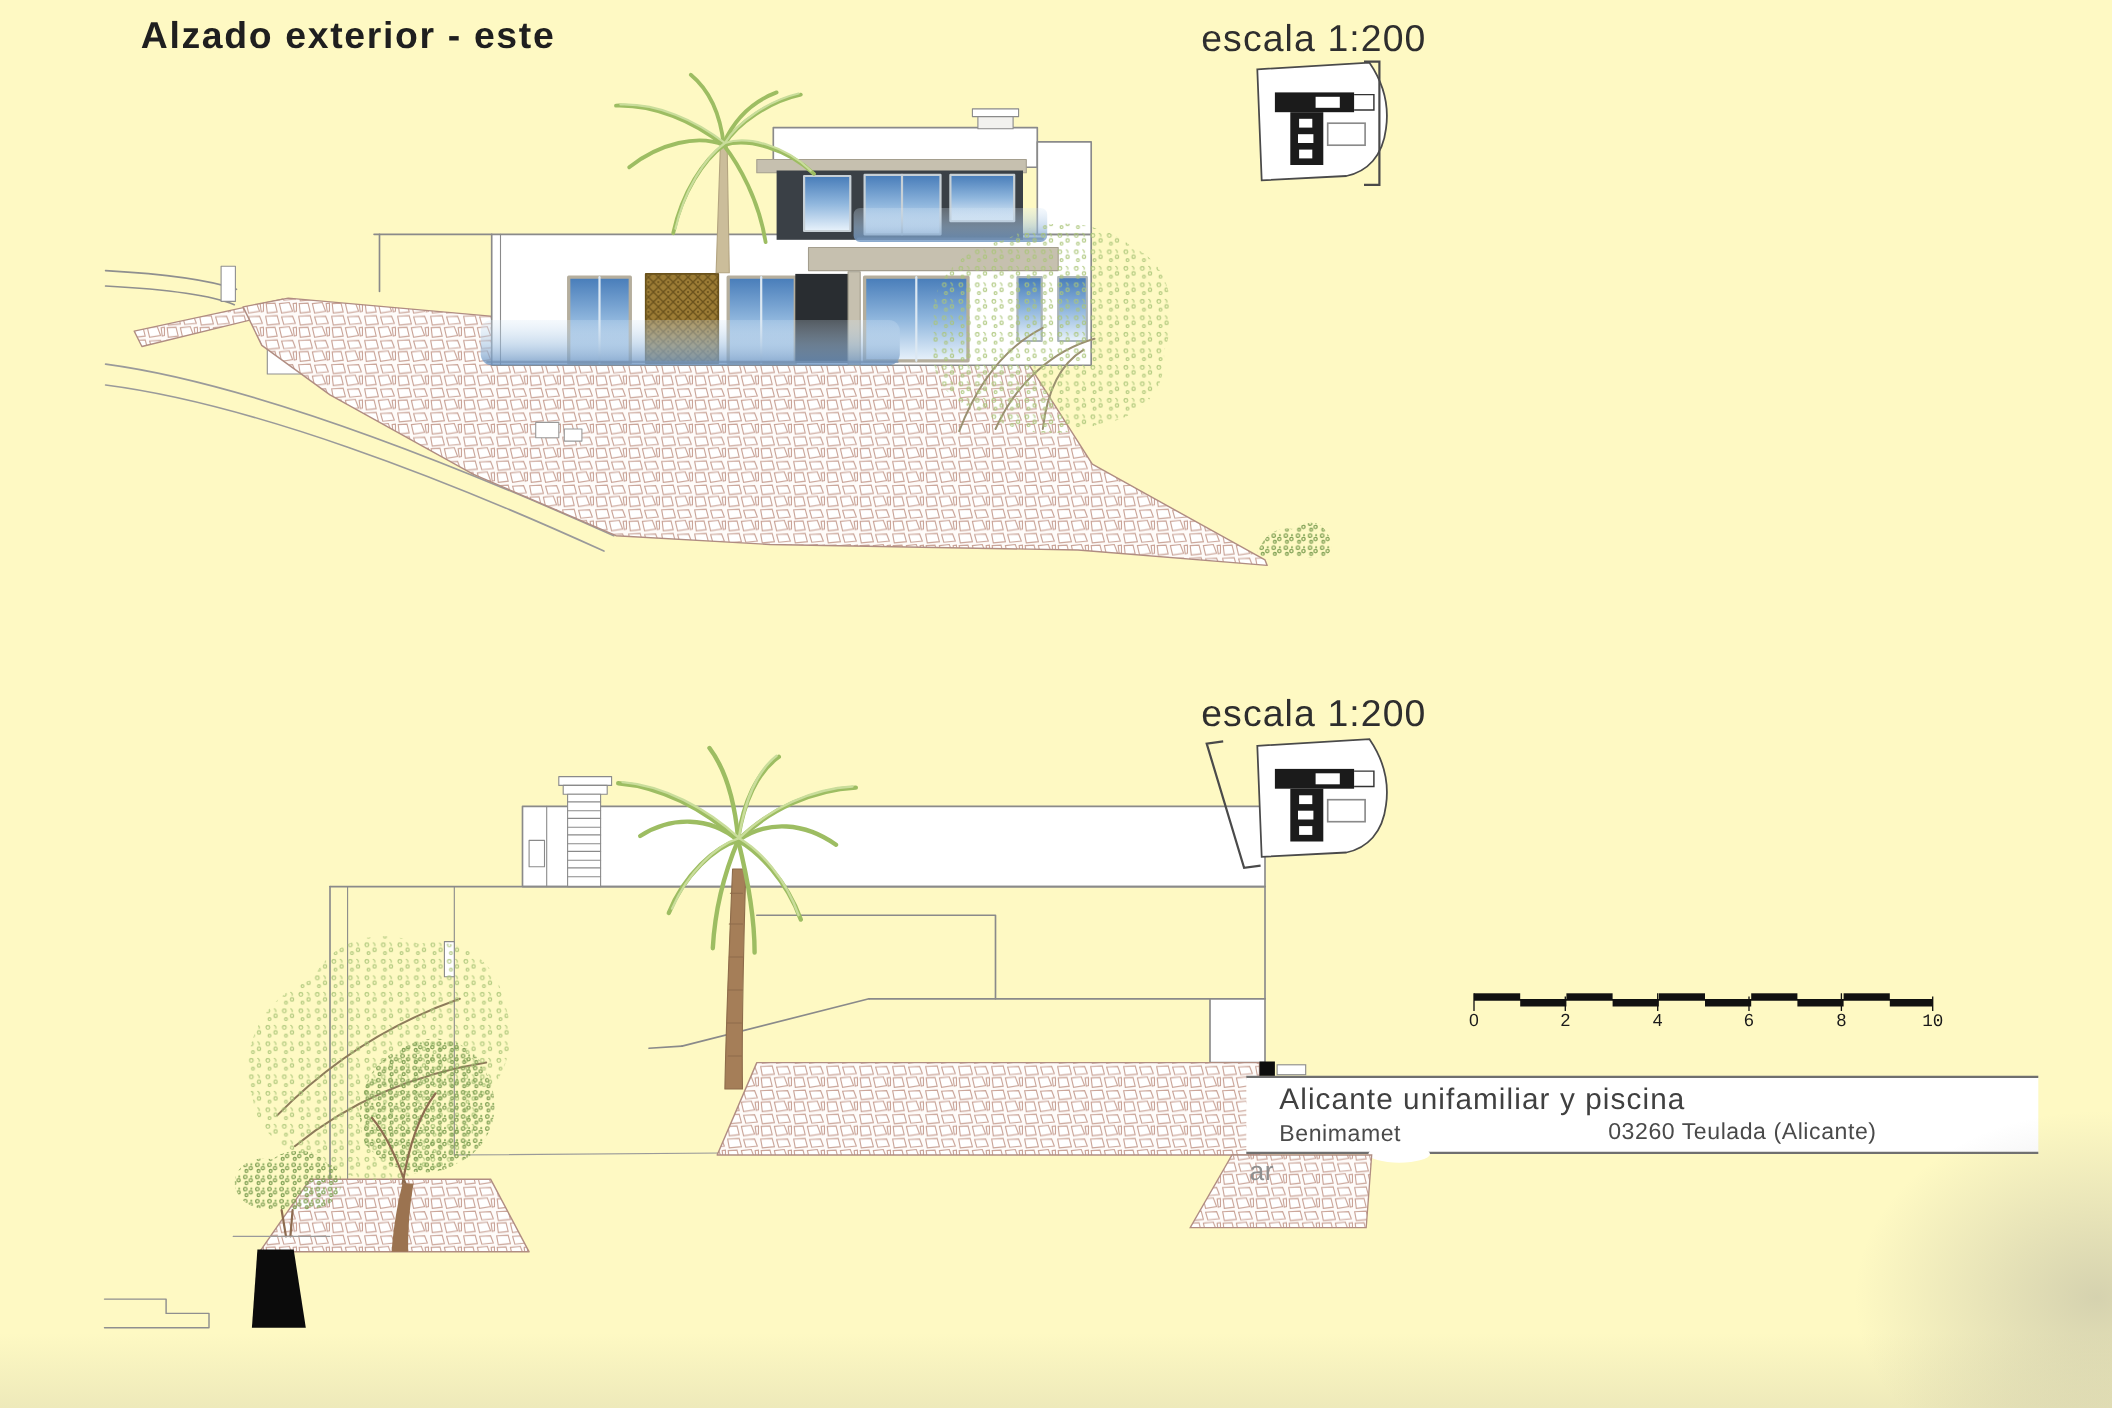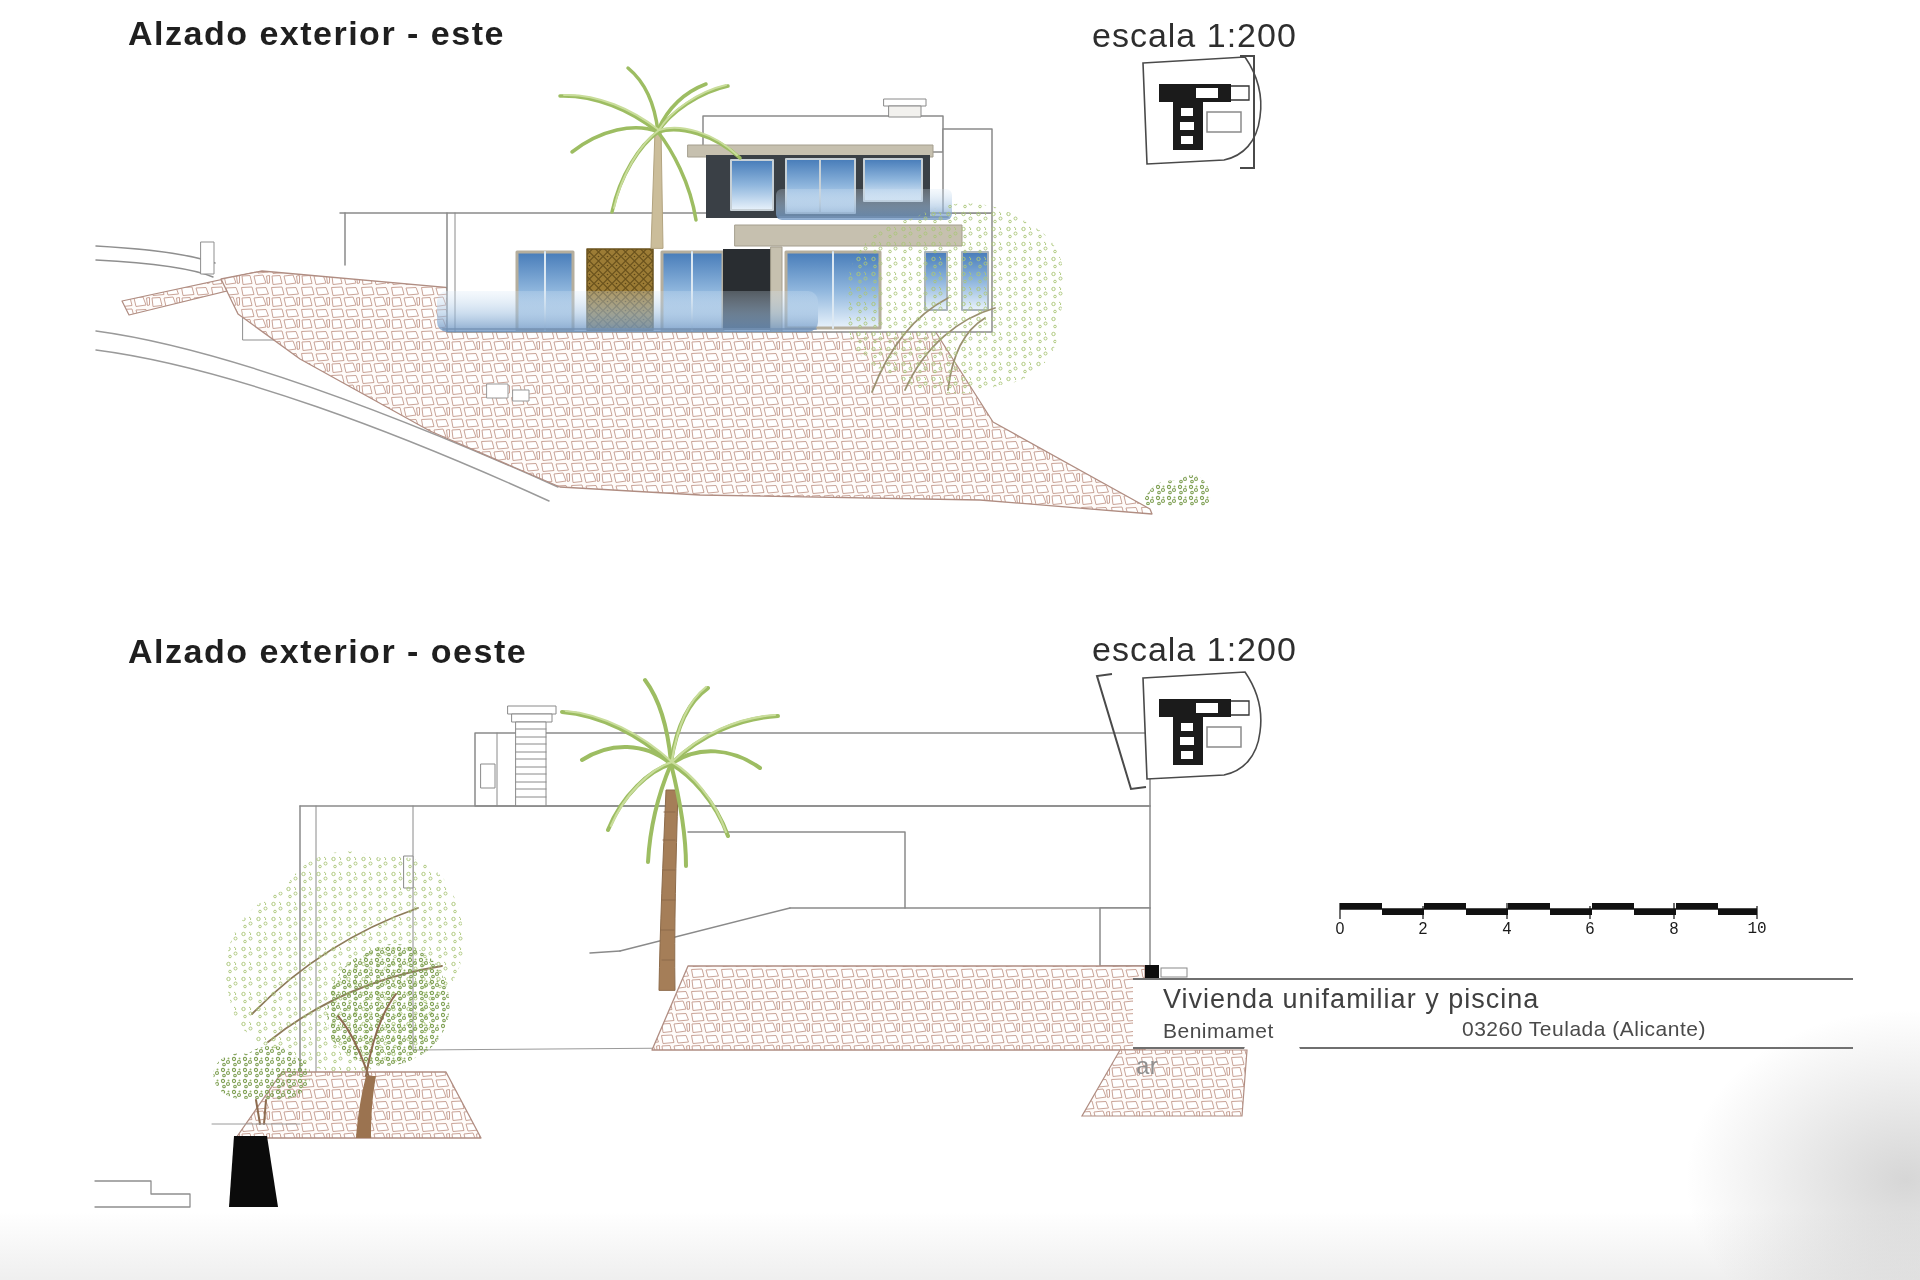--- a/index.html
+++ b/index.html
@@ -1,19 +1,19 @@
 <!DOCTYPE html>
 <html><head>
 <meta charset="utf-8">
 <style>
   html,body{margin:0;padding:0;background:#e8e8e8;}
   .sheet{
     position:relative;
     width:1920px;height:1280px;
-    background:#ffffff;
+    background:#fef9c3;
     overflow:hidden;
     font-family:"Liberation Sans", sans-serif;
   }
   .sheet svg{position:absolute;left:0;top:0;}
   .t{position:absolute;white-space:nowrap;}
   .panel-title{
     font-size:34px;font-weight:700;letter-spacing:1.5px;color:#1f1f1f;
   }
   .scale-label{
     font-size:34px;font-weight:400;letter-spacing:1px;color:#2e2e2e;
@@ -293,28 +293,27 @@
     <path d="M1120,1050 L1247,1050 L1242,1116 L1082,1116 Z" fill="url(#stone)" stroke="#b08d82" stroke-width="1.2"></path>
   </g>
 
   <rect x="0" y="1212" width="1920" height="68" fill="url(#fadeBottom)"></rect>
   <ellipse cx="1906" cy="1180" rx="220" ry="170" fill="url(#cornerGrad)"></ellipse>
 </svg>
 
 <div class="t panel-title" style="left:128px;top:14px;">Alzado exterior - este</div>
 <div class="t scale-label" style="left:1092px;top:16px;">escala 1:200</div>
 
-<div class="t panel-title" style="left:128px;top:632px;">Alzado exterior - oeste</div>
 <div class="t scale-label" style="left:1092px;top:630px;">escala 1:200</div>
 
 <div class="t tick-num" style="left:1323px;top:920px;">0</div>
 <div class="t tick-num" style="left:1406px;top:920px;">2</div>
 <div class="t tick-num" style="left:1490px;top:920px;">4</div>
 <div class="t tick-num" style="left:1573px;top:920px;">6</div>
 <div class="t tick-num" style="left:1657px;top:920px;">8</div>
 <div class="t tick-num" style="left:1740px;top:920px;font-family:Liberation Mono, monospace;">10</div>
 
-<div class="t tb-project" style="left:1163px;top:984px;">Vivienda unifamiliar y piscina</div>
+<div class="t tb-project" style="left:1163px;top:984px;">Alicante unifamiliar y piscina</div>
 <div class="t tb-sub" style="left:1163px;top:1019px;">Benimamet</div>
 <div class="t tb-sub" style="left:1462px;top:1017px;">03260 Teulada (Alicante)</div>
 <div class="t tb-watermark" style="left:1136px;top:1052px;">ar</div>
 
 </div>
 
 </body></html>

